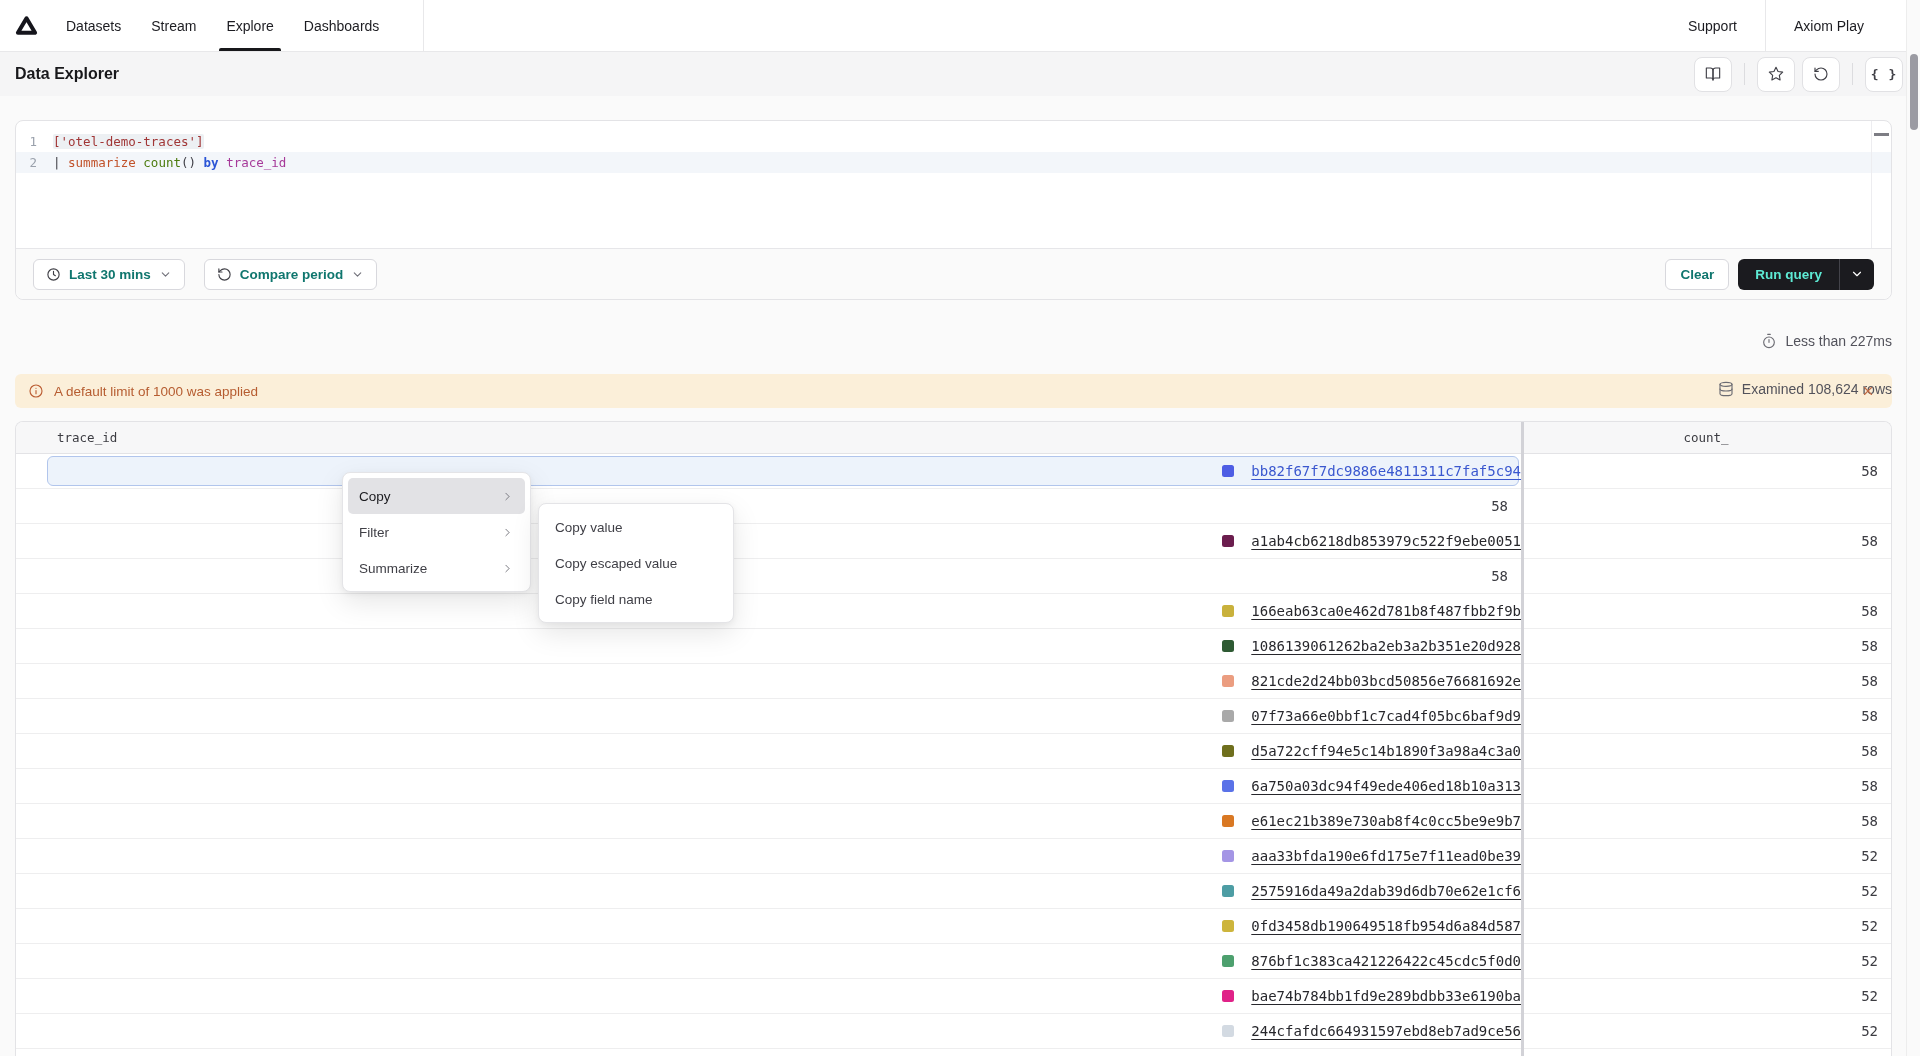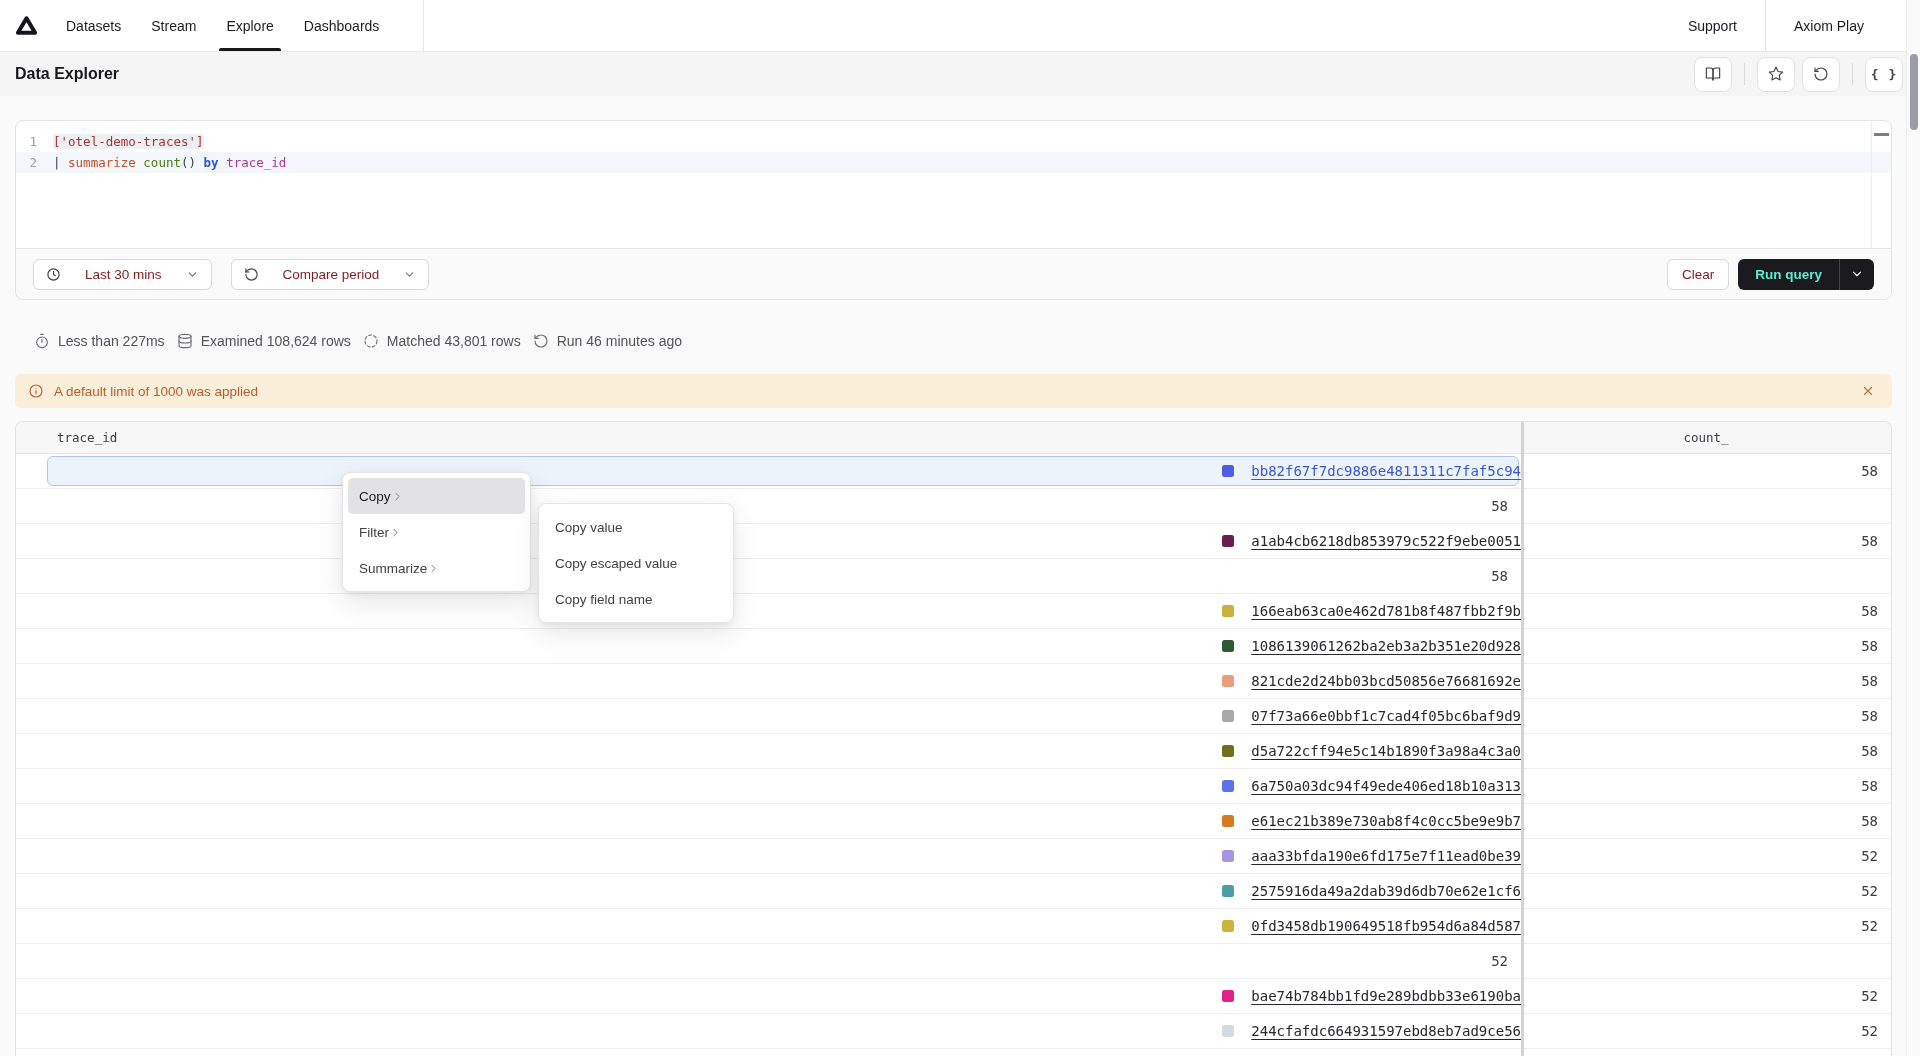--- a/index.html
+++ b/index.html
@@ -65,37 +65,37 @@
   .ed-scroll { position:absolute; top:0; right:0; width:20px; height:100%; border-left:1px solid #ededf0; }
   .ed-thumb { position:absolute; top:12px; left:2px; width:15px; height:3px; background:#7d7d84; }
 
   .query-toolbar {
     position:absolute; left:0; right:0; bottom:0; height:51px;
     background:#fafafa; border-top:1px solid #e6e6e9; border-radius:0 0 8px 8px;
     display:flex; align-items:center; padding:0 17px;
   }
   .btn {
     height:31px; background:#fff; border:1px solid #d8d8dd; border-radius:6px;
-    display:flex; align-items:center; gap:24px; padding:0 12px;
-    font-size:13.5px; font-weight:400; color:#7f1d1d; cursor:pointer;
+    display:flex; align-items:center; gap:8px; padding:0 12px;
+    font-size:13.5px; font-weight:700; color:#0f766e; cursor:pointer;
   }
   .btn .chev { color:#71717a; }
   .btn + .btn { margin-left:19px; }
   .toolbar-spacer { flex:1; }
   .clear-btn { padding:0 14px; }
   .run-btn {
     margin-left:9px; height:31px; background:#1b1b1f; color:#5eead4;
     border-radius:6px; display:flex; align-items:stretch; cursor:pointer; overflow:hidden;
   }
   .run-main { display:flex; align-items:center; padding:0 17px; font-size:13.5px; font-weight:600; }
   .run-div { width:1px; background:#43434a; }
   .run-chev { width:34px; display:flex; align-items:center; justify-content:center; color:#fff; }
 
   
-  .stats { margin:33px 0 0 19px; display:flex; align-items:flex-start; gap:12px; height:20px; }
+  .stats { margin:33px 0 0 19px; display:flex; align-items:flex-end; gap:32px; height:20px;flex-direction:column; }
   .stat { display:flex; align-items:center; gap:8px; font-size:14px; color:#52525b; }
   .stat svg { color:#6b6b72; }
 
   
   .banner {
     margin-top:21px; height:34px; background:#fbefd9; border-radius:6px;
     display:flex; align-items:center; padding:0 13px; gap:10px;
   }
   .banner-text { font-size:13.5px; color:#b65c30; }
   .banner-close { margin-left:auto; color:#c06a44; display:flex; align-items:center; cursor:pointer; padding:4px; }
@@ -135,21 +135,21 @@
   
   .menu {
     position:absolute; background:#fff; border:1px solid #e4e4e7; border-radius:8px;
     box-shadow:0 10px 28px rgba(0,0,0,.10), 0 2px 6px rgba(0,0,0,.05);
     padding:5px; z-index:100;
   }
   .ctx-menu { left:342px; top:472px; width:189px; }
   .sub-menu { left:538px; top:503px; width:196px; z-index:101; }
   .menu-item {
     height:36px; border-radius:5px; display:flex; align-items:center;
-    padding:0 11px; font-size:13.5px;
+    justify-content:space-between; padding:0 11px; font-size:13.5px;
     color:#3f3f46; cursor:pointer;
   }
   .menu-item.active { background:#e2e2e5; color:#1b1b1f; }
   .menu-item .chev { color:#7a7a82; display:flex; }
 
   
   .page-scroll { position:absolute; top:0; right:0; width:14px; height:1056px; background:#fafafa; border-left:1px solid #ededed; }
   .page-thumb { position:absolute; top:54px; left:2.5px; width:8px; height:76px; background:#9b9ba3; border-radius:5px; }
 
   svg { display:block; }
@@ -419,20 +419,24 @@
           <div class="tcell-right">52</div>
         </div>
         <div class="trow">
           <div class="tcell-left">
             <span class="sq" style="background: rgb(205, 181, 60);"></span>
             <span class="trace-link">0fd3458db190649518fb954d6a84d587</span>
           </div>
           <div class="tcell-right">52</div>
         </div>
         <div class="trow">
+          <div class="tcell-left">
+            <span class="sq" style="background: rgb(77, 160, 110);"></span>
+            <span class="trace-link">876bf1c383ca421226422c45cdc5f0d0</span>
+          </div>
           <div class="tcell-right">52</div>
         </div>
         <div class="trow">
           <div class="tcell-left">
             <span class="sq" style="background: rgb(224, 34, 136);"></span>
             <span class="trace-link">bae74b784bb1fd9e289bdbb33e6190ba</span>
           </div>
           <div class="tcell-right">52</div>
         </div>
         <div class="trow">

